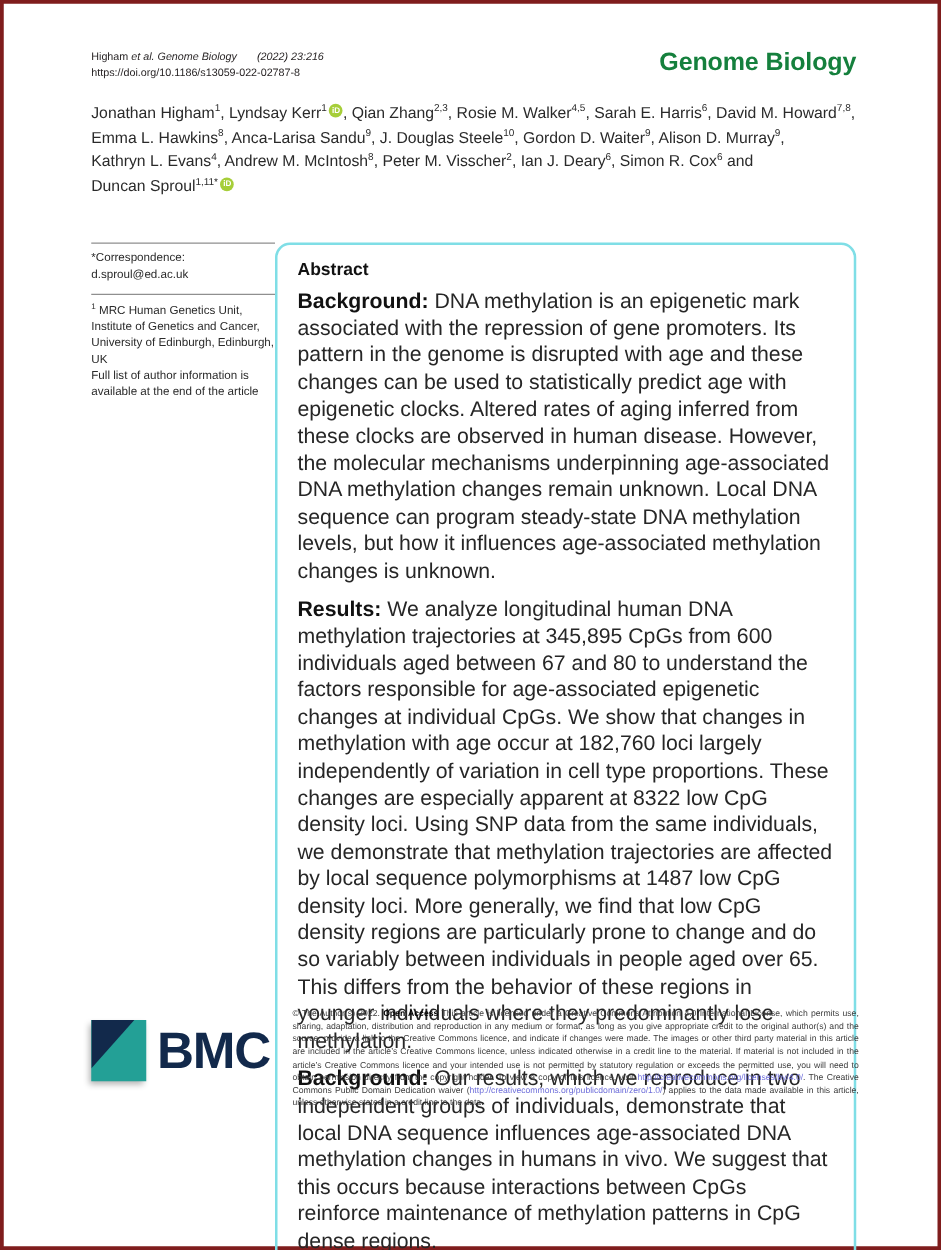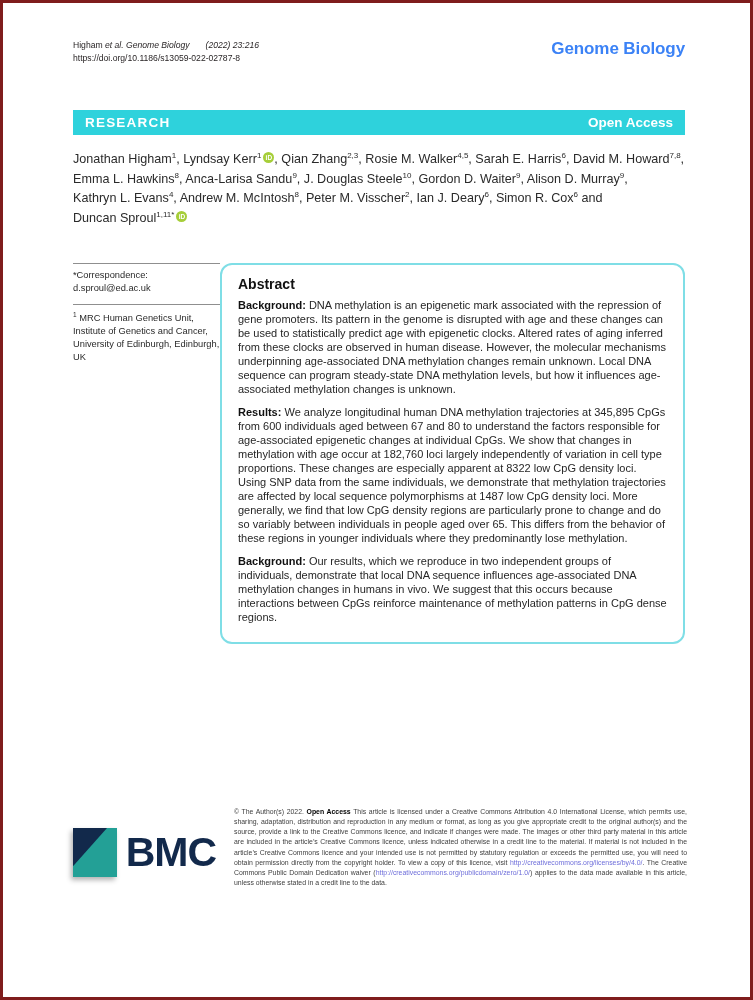--- a/index.html
+++ b/index.html
@@ -16,21 +16,21 @@
     position:absolute; inset:0;
     border:3px solid #7f1d1d;
     padding:36px 65px 0 70px;
   }
 
   
   .hdr { display:flex; justify-content:space-between; align-items:flex-start; }
   .cite { font-size:8.6px; line-height:1.55; color:#231f20; }
   .cite .it { font-style:italic; }
   .cite .vol { font-style:italic; margin-left:16px; }
-  .jname { font-size:17px; font-weight:600; color:#3b82f6; letter-spacing:-0.1px; }
+  .jname { font-size:20px; font-weight:600; color:#15803d; letter-spacing:-0.1px; }
 
   
   .banner {
     margin-top:44px; height:25px; background:#2ed2dc;
     display:flex; justify-content:space-between; align-items:center;
     padding:0 12px; color:#ffffff; font-weight:bold; font-size:13.5px;
   }
   .banner .res { letter-spacing:1.2px; }
 
   
@@ -61,26 +61,26 @@
   .sidebar .corr { margin:0 0 9px 0; }
   .sidebar .aff { margin:0; }
   .sidebar .aff sup { font-size:6.5px; }
   .sidebar .note { margin:0; }
 
   .abs-box {
     flex:1; border:2px solid #7fdee6; border-radius:12px;
     padding:11px 16px 8px 16px;
   }
   .abs-title { font-size:14px; font-weight:bold; color:#111111; margin:0 0 7px 0; }
-  .abs-p { font-size:11px; line-height:1.27; margin:0 0 9px 0; color:#262626; }
+  .abs-p { font-size:17px; line-height:1.27; margin:0 0 9px 0; color:#262626; }
   .abs-p b { color:#111111; }
 
   
   .footer { position:absolute; left:70px; right:63px; top:804px; display:flex; gap:18px; }
-  .bmc { width:143px; flex-shrink:0; display:flex; align-items:center; gap:9px; padding-top:9px; }
+  .bmc { width:143px; flex-shrink:0; display:flex; align-items:flex-start; gap:9px; padding-top:9px; }
   .bmc-square {
     width:49px; height:49px; background:#23a096; position:relative;
     box-shadow:-2px 3px 5px rgba(0,0,0,0.30);
   }
   .bmc-square::before {
     content:""; position:absolute; inset:0; background:#12294b;
     clip-path:polygon(0 0, 79% 0, 0 79%);
   }
   .bmc-word { font-size:41px; font-weight:bold; color:#12294b; line-height:49px; letter-spacing:-1px; }
 
@@ -94,42 +94,39 @@
 <div class="page">
 
   <div class="hdr">
     <div class="cite">
       <div><span>Higham </span><span class="it">et al. Genome Biology</span><span class="vol">(2022) 23:216</span></div>
       <div>https://doi.org/10.1186/s13059-022-02787-8</div>
     </div>
     <div class="jname">Genome Biology</div>
   </div>
 
-  <div class="banner">
-    <span class="res">RESEARCH</span>
-    <span>Open Access</span>
-  </div>
 
 
   <div class="authors" id="authors">
       <div><span>Jonathan Higham</span><sup>1</sup><span>, </span><span>Lyndsay Kerr</span><sup>1</sup><span class="orcid">iD</span><span>, </span><span>Qian Zhang</span><sup>2,3</sup><span>, </span><span>Rosie M. Walker</span><sup>4,5</sup><span>, </span><span>Sarah E. Harris</span><sup>6</sup><span>, </span><span>David M. Howard</span><sup>7,8</sup><span>,</span></div>
       <div><span>Emma L. Hawkins</span><sup>8</sup><span>, </span><span>Anca-Larisa Sandu</span><sup>9</sup><span>, </span><span>J. Douglas Steele</span><sup>10</sup><span>, </span><span>Gordon D. Waiter</span><sup>9</sup><span>, </span><span>Alison D. Murray</span><sup>9</sup><span>,</span></div>
       <div><span>Kathryn L. Evans</span><sup>4</sup><span>, </span><span>Andrew M. McIntosh</span><sup>8</sup><span>, </span><span>Peter M. Visscher</span><sup>2</sup><span>, </span><span>Ian J. Deary</span><sup>6</sup><span>, </span><span>Simon R. Cox</span><sup>6</sup><span> and</span></div>
       <div><span>Duncan Sproul</span><sup>1,11*</sup><span class="orcid">iD</span></div>
     </div>
 
   <div class="cols">
     <div class="sidebar">
       <hr class="rule">
       <p class="corr">
         <span>*Correspondence:</span><br>
         <span>d.sproul@ed.ac.uk</span>
       </p>
       <hr class="rule">
       <p class="aff"><sup>1</sup><span> MRC Human Genetics Unit, Institute of Genetics and Cancer, University of Edinburgh, Edinburgh, UK</span></p>
+      <p class="note">Full list of author information is available at the end of the article</p>
     </div>
 
     <div class="abs-box">
       <p class="abs-title">Abstract</p>
       <p class="abs-p"><b>Background:</b><span> DNA methylation is an epigenetic mark associated with the repression of gene promoters. Its pattern in the genome is disrupted with age and these changes can be used to statistically predict age with epigenetic clocks. Altered rates of aging inferred from these clocks are observed in human disease. However, the molecular mechanisms underpinning age-associated DNA methylation changes remain unknown. Local DNA sequence can program steady-state DNA methylation levels, but how it influences age-associated methylation changes is unknown.</span></p>
       <p class="abs-p"><b>Results:</b><span> We analyze longitudinal human DNA methylation trajectories at 345,895 CpGs from 600 individuals aged between 67 and 80 to understand the factors responsible for age-associated epigenetic changes at individual CpGs. We show that changes in methylation with age occur at 182,760 loci largely independently of variation in cell type proportions. These changes are especially apparent at 8322 low CpG density loci. Using SNP data from the same individuals, we demonstrate that methylation trajectories are affected by local sequence polymorphisms at 1487 low CpG density loci. More generally, we find that low CpG density regions are particularly prone to change and do so variably between individuals in people aged over 65. This differs from the behavior of these regions in younger individuals where they predominantly lose methylation.</span></p>
       <p class="abs-p"><b>Background:</b><span> Our results, which we reproduce in two independent groups of individuals, demonstrate that local DNA sequence influences age-associated DNA methylation changes in humans in vivo. We suggest that this occurs because interactions between CpGs reinforce maintenance of methylation patterns in CpG dense regions.</span></p>
     </div>
   </div>
 

